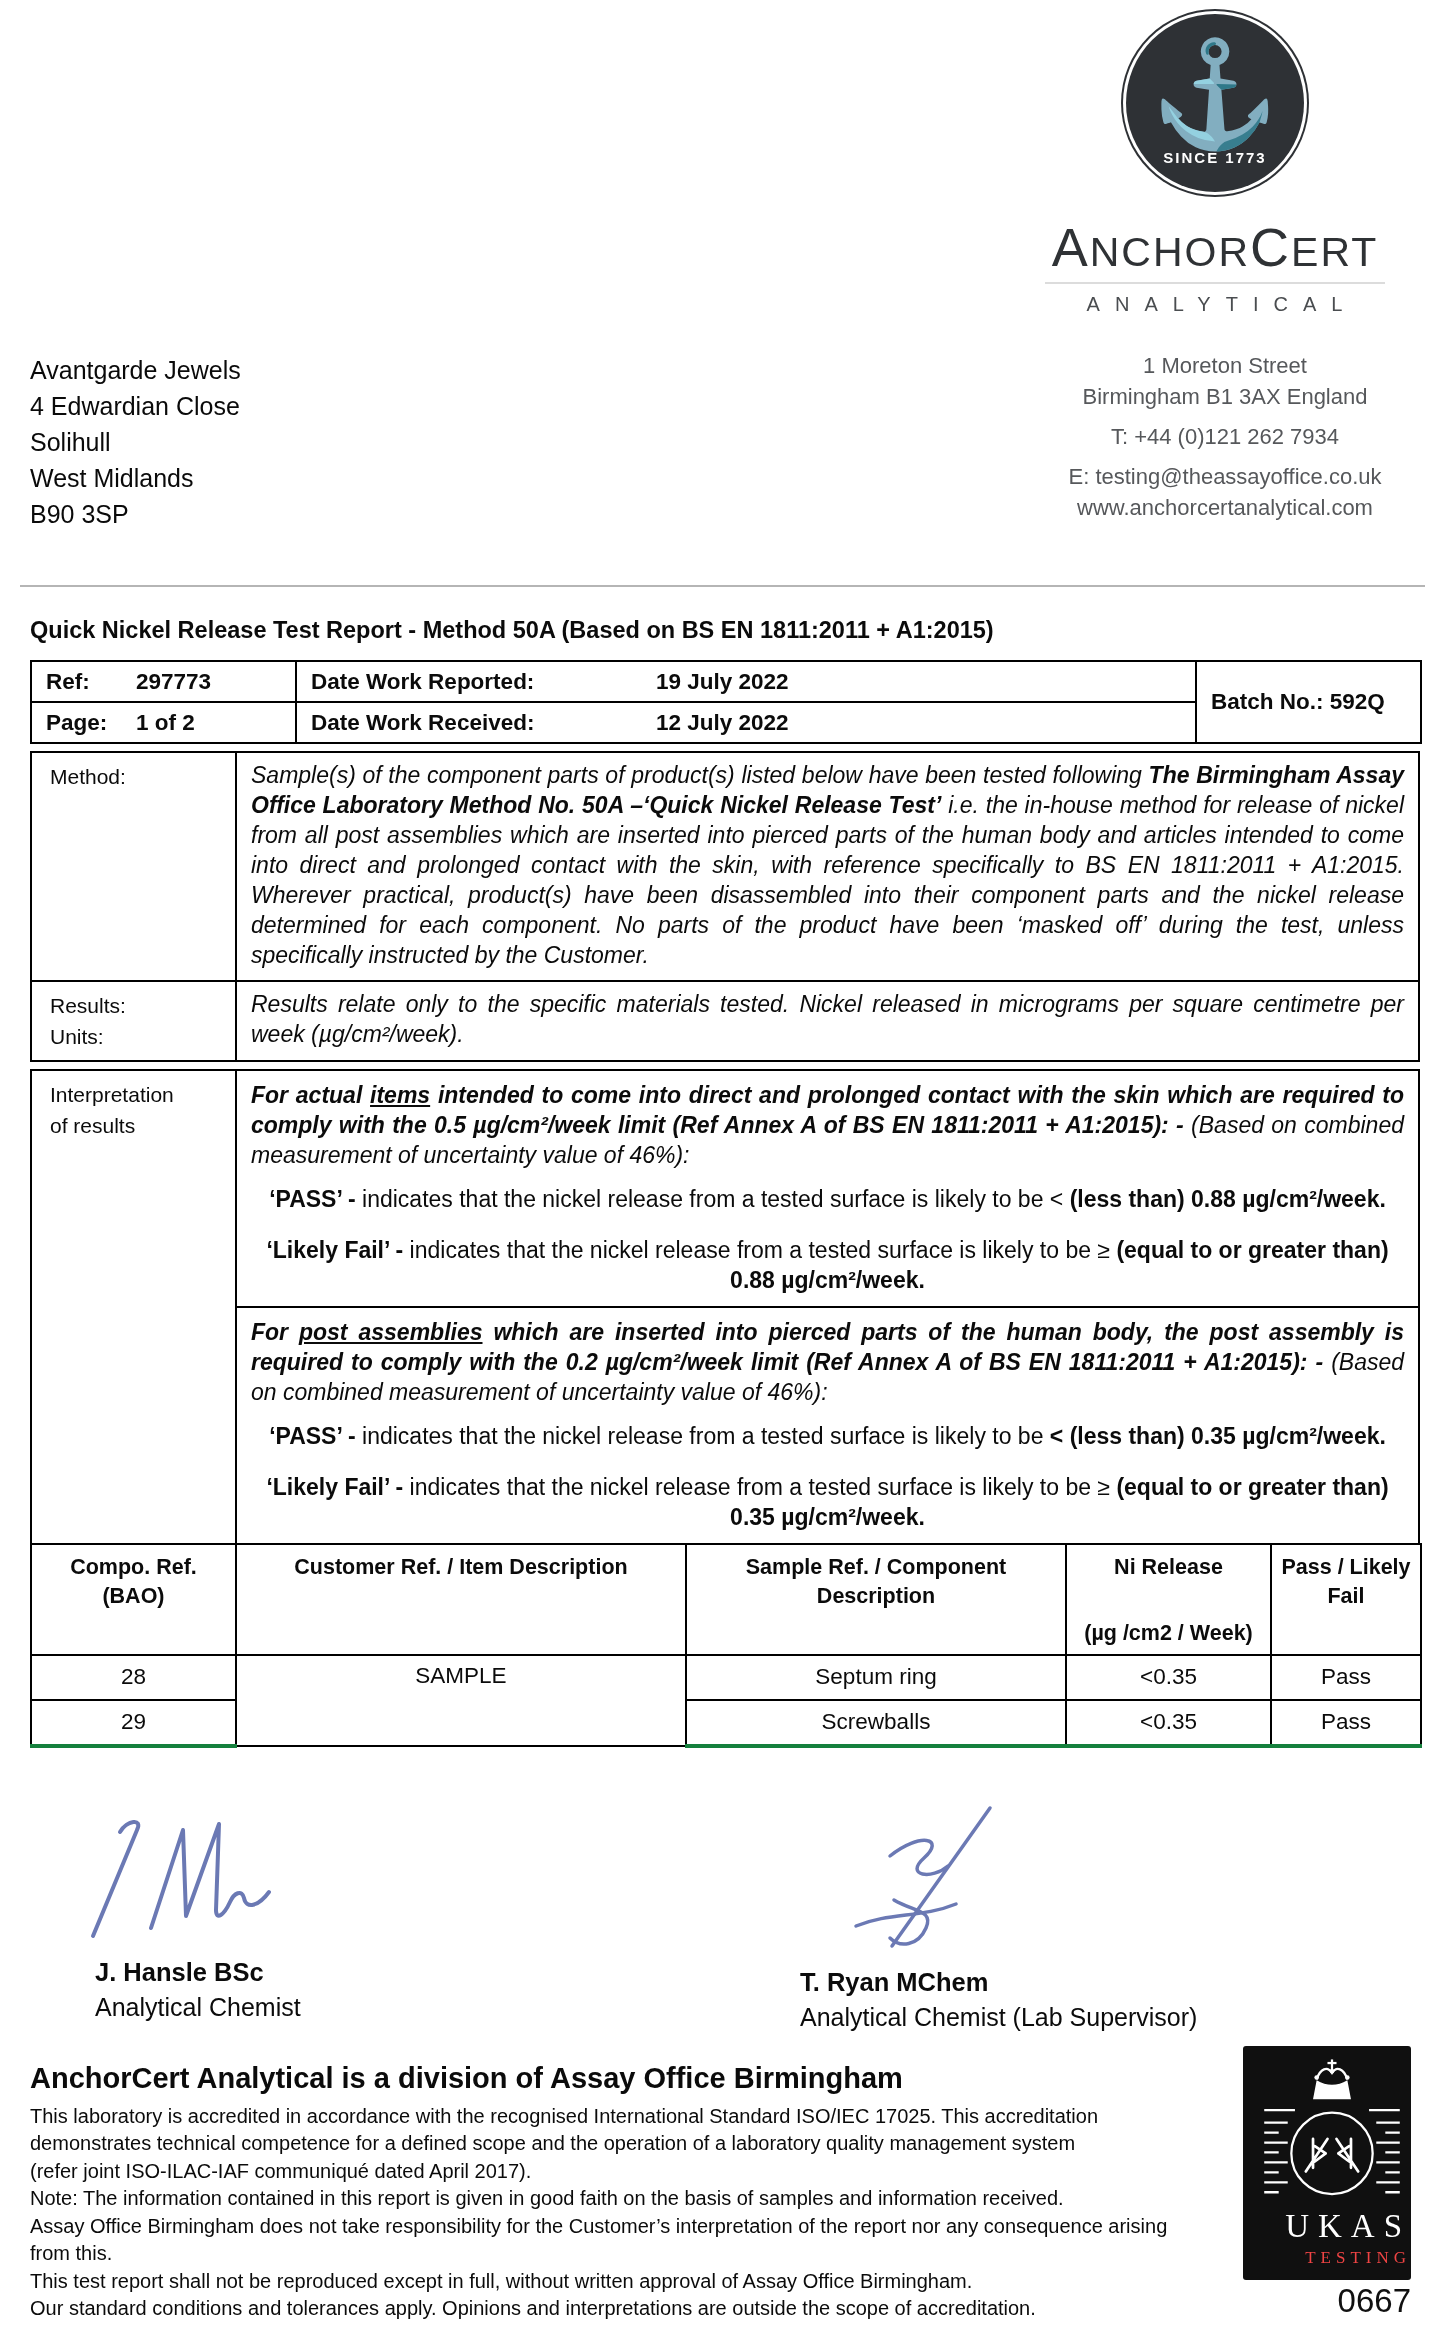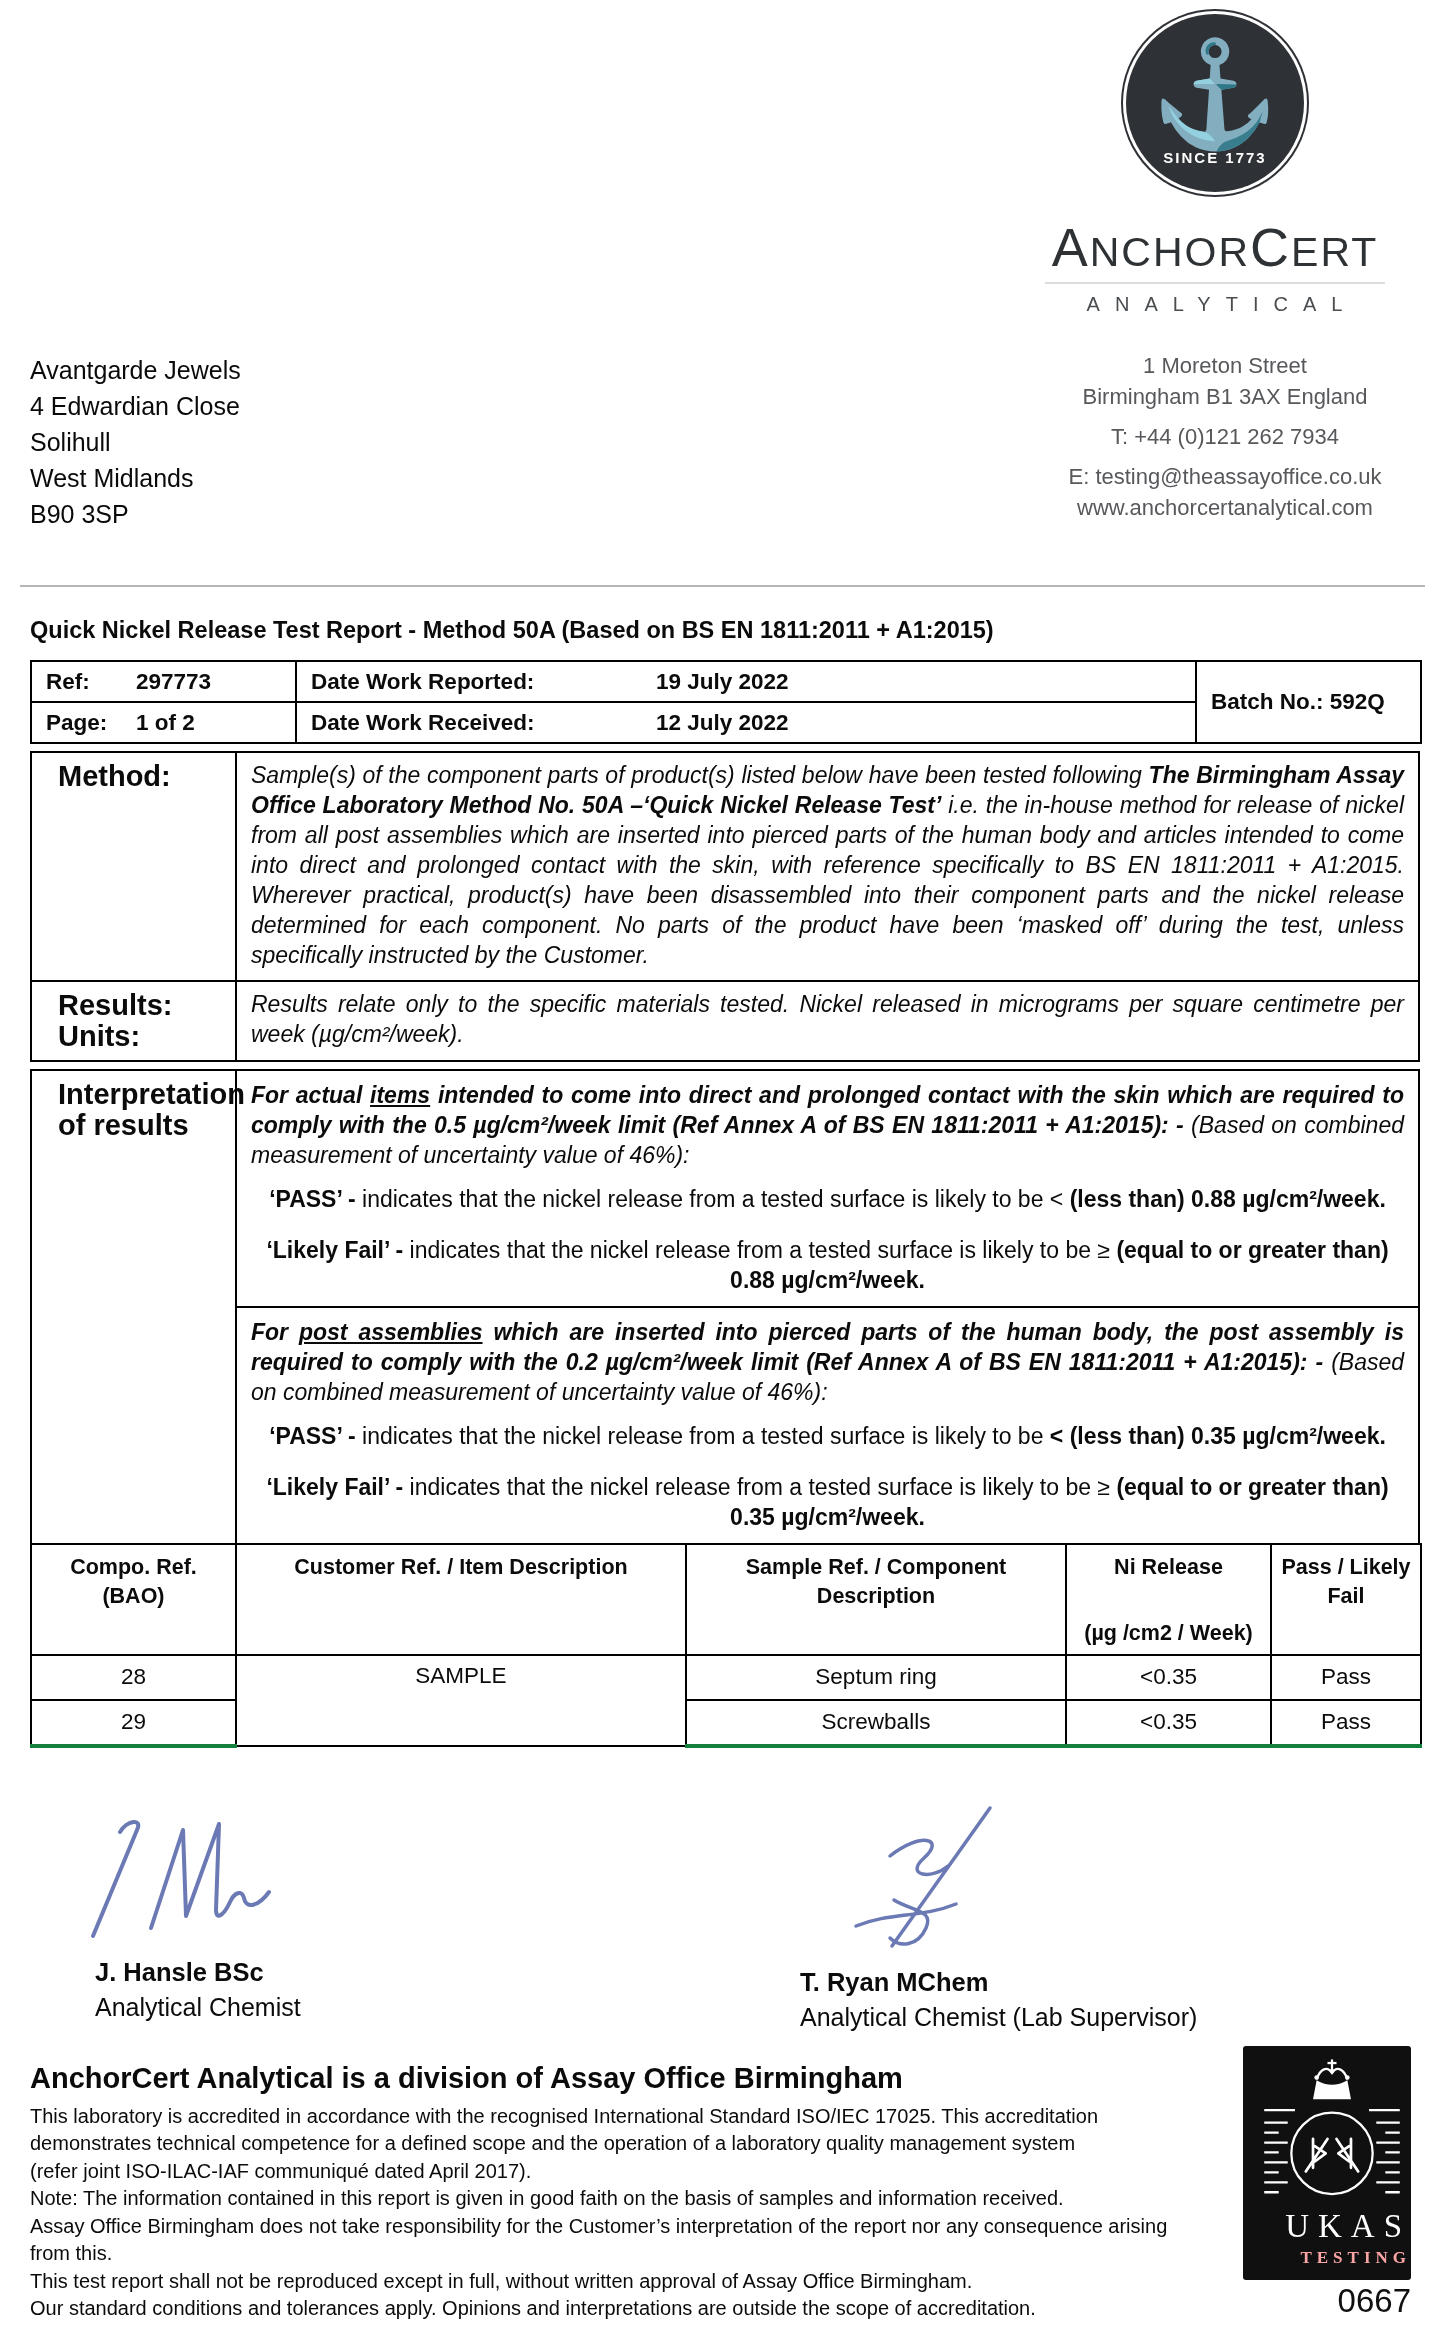--- a/index.html
+++ b/index.html
@@ -31,21 +31,21 @@
   table { border-collapse:collapse; table-layout:fixed; }
   .ref-table { margin-left:30px; width:1390px; }
   .ref-table td { border:2.5px solid #000; font-weight:bold; font-size:22.5px; padding:5px 14px; height:29px; vertical-align:middle; }
   .rt-label { display:inline-block; }
   .w90 { width:90px; }
   .w345 { width:345px; }
   .batch-cell { padding-left:52px; }
   
   .main-table { margin-left:30px; width:1390px; font-size:23px; }
   .main-table td { border:2.5px solid #000; vertical-align:top; }
-  .lab { font-weight:bold; font-size:29px; padding:8px 8px 8px 26px; line-height:31px; }
+  .lab { font-weight:normal; font-size:21px; padding:8px 8px 8px 18px; line-height:31px; }
   .con { padding:7px 14px 10px 14px; line-height:30px; }
   .con.nopad { padding:0; }
   .para { text-align:center; }
   .justify { text-align:justify;font-style:italic; }
   .b { font-weight:bold; }
   .u { text-decoration:underline; }
   .tbl-gap { height:7px; }
   .int-block { padding:9px 14px 11px 14px; line-height:30px; }
   .int-block + .int-block { border-top:2.5px solid #000; }
   .pass-para { margin-top:14px; }
@@ -69,21 +69,21 @@
   .sig-left .sig-name, .sig-left .sig-title { margin-left:30px; }
   .sig-right .sig-name, .sig-right .sig-title { margin-left:30px; }
   
   .footer { margin:4px 30px 0 30px; }
   .footer-heading { font-size:29px; font-weight:bold; font-weight:600; margin-bottom:8px; }
   .footer-line { font-size:20px; line-height:27.5px; max-width:1160px; }
   
   .ukas { position:absolute; left:1243px; top:2046px; width:168px; text-align:right; }
   .ukas-box { background:#101010; border-radius:3px; padding:8px 0 12px 0; }
   .ukas-name { font-family:"Liberation Serif", serif; color:#fff; font-size:33px; letter-spacing:9px; margin-left:9px; margin-top:0px; }
-  .ukas-sub { font-family:"Liberation Serif", serif; color:#fca5a5; font-size:17px; font-weight:bold; letter-spacing:5px; margin-left:5px; margin-top:3px; }
+  .ukas-sub { font-family:"Liberation Serif", serif; color:#ef4444; font-size:17px; font-weight:normal; letter-spacing:5px; margin-left:5px; margin-top:3px; }
   .ukas-number { color:#101010; font-size:33px; margin-top:2px; }
 </style>
 </head>
 <body>
 
 <div class="page">
 
   <div class="top">
     <div class="logo">
       <div class="logo-circle">

